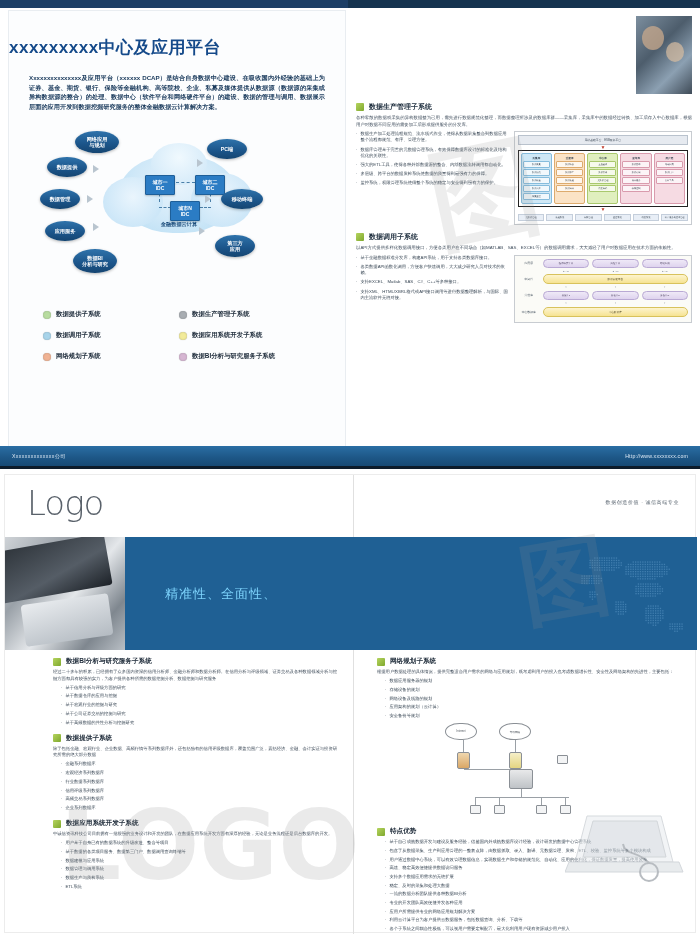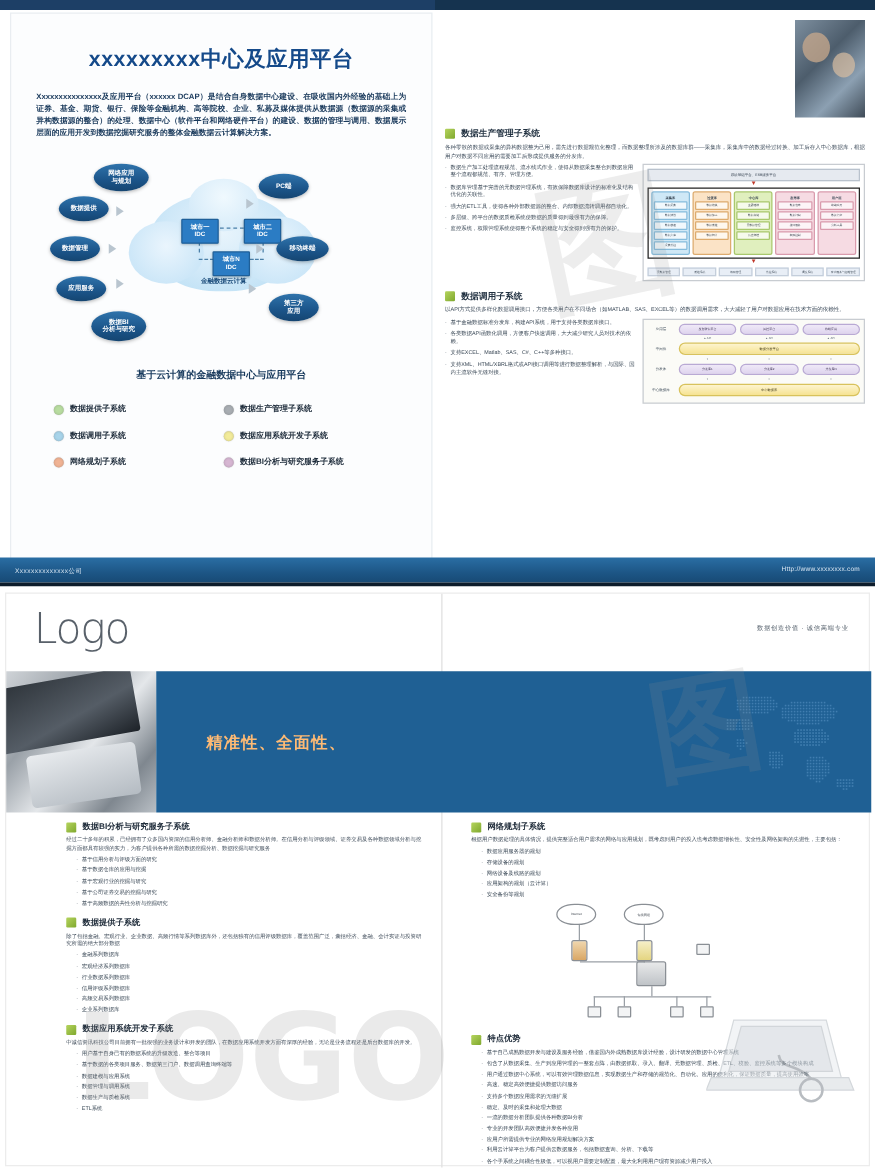--- a/index.html
+++ b/index.html
@@ -19,21 +19,21 @@
     position:absolute; left:8px; top:10px; width:338px; height:440px;
     background:#fcfdfe; border:1px solid #e9edf1;
   }
   .top-right-page {
     position:absolute; left:350px; top:10px; width:342px; height:440px;
     background:#ffffff;
   }
 
   
   .doc-title {
-    text-align:center; color:#154a8a; font-weight:bold;
+    color:#154a8a; font-weight:bold;
     font-size:17px; line-height:22px; letter-spacing:.5px;
     margin-top:26px; text-shadow:0 1px 0 rgba(255,255,255,.8);
   }
   .doc-title .line2 { font-size:17px; display:block; margin-top:3px; }
 
   .doc-intro {
     margin:14px 20px 0 20px; color:#1a3a5c; font-size:6.2px;
     line-height:9.5px; text-align:justify; font-weight:bold;
   }
 
@@ -220,21 +220,21 @@
     content:""; position:absolute; left:18px; top:62px; width:88px; height:42px;
     background:linear-gradient(170deg,#e9ecef,#b4bbc2); transform:rotate(-8deg); border-radius:4px;
   }
   .banner-blue {
     flex:1; background:#1f6094; position:relative; display:flex;
     flex-direction:column; justify-content:center; padding-left:40px; overflow:hidden;
   }
   .dotmap {
     position:absolute; right:0; top:0; width:260px; height:113px; opacity:.42;
   }
-  .banner-l1 { color:#fdba74; font-weight:bold; font-size:13px; letter-spacing:1px; z-index:2; }
+  .banner-l1 { color:#7dd3fc; font-weight:normal; font-size:13px; letter-spacing:1px; z-index:2; }
   .banner-l2 { color:#fff; font-weight:bold; font-size:13px; letter-spacing:1px; margin-top:5px; margin-left:36px; z-index:2; }
 
   .bot-cols { position:absolute; left:0; top:182px; width:692px; display:flex; }
   .bot-col { width:346px; padding:0 14px 0 48px; }
   .bot-col.right { padding:0 18px 0 26px; }
 
   .bsec { margin-bottom:8px; }
   .bsec-head { display:flex; align-items:center; gap:5px; margin-bottom:3px; }
   .bsec-icon { width:8px; height:8px; background:linear-gradient(135deg,#b5d45e,#7fa82e); border-radius:1px; flex:none; }
   .bsec-title { font-size:6.6px; font-weight:bold; color:#202d3b; }
@@ -311,21 +311,20 @@
         <div class="node n1">网络应用<br>与规划</div>
         <div class="node n2">数据提供</div>
         <div class="node n3">数据管理</div>
         <div class="node n4">应用服务</div>
         <div class="node n5">数据BI<br>分析与研究</div>
         <div class="node n6">PC端</div>
         <div class="node n7">移动终端</div>
         <div class="node n8">第三方<br>应用</div>
       </div>
 
-      <div class="cloud-sub-caption">基于云计算的金融数据中心与应用平台</div>
 
       <div class="legend" id="legend-host">
           <div class="legend-item">
             <span class="legend-dot" style="background:#b8dca0"></span>
             <span class="legend-label">数据提供子系统</span>
           </div>
           <div class="legend-item">
             <span class="legend-dot" style="background:#a8adb2"></span>
             <span class="legend-label">数据生产管理子系统</span>
           </div>

